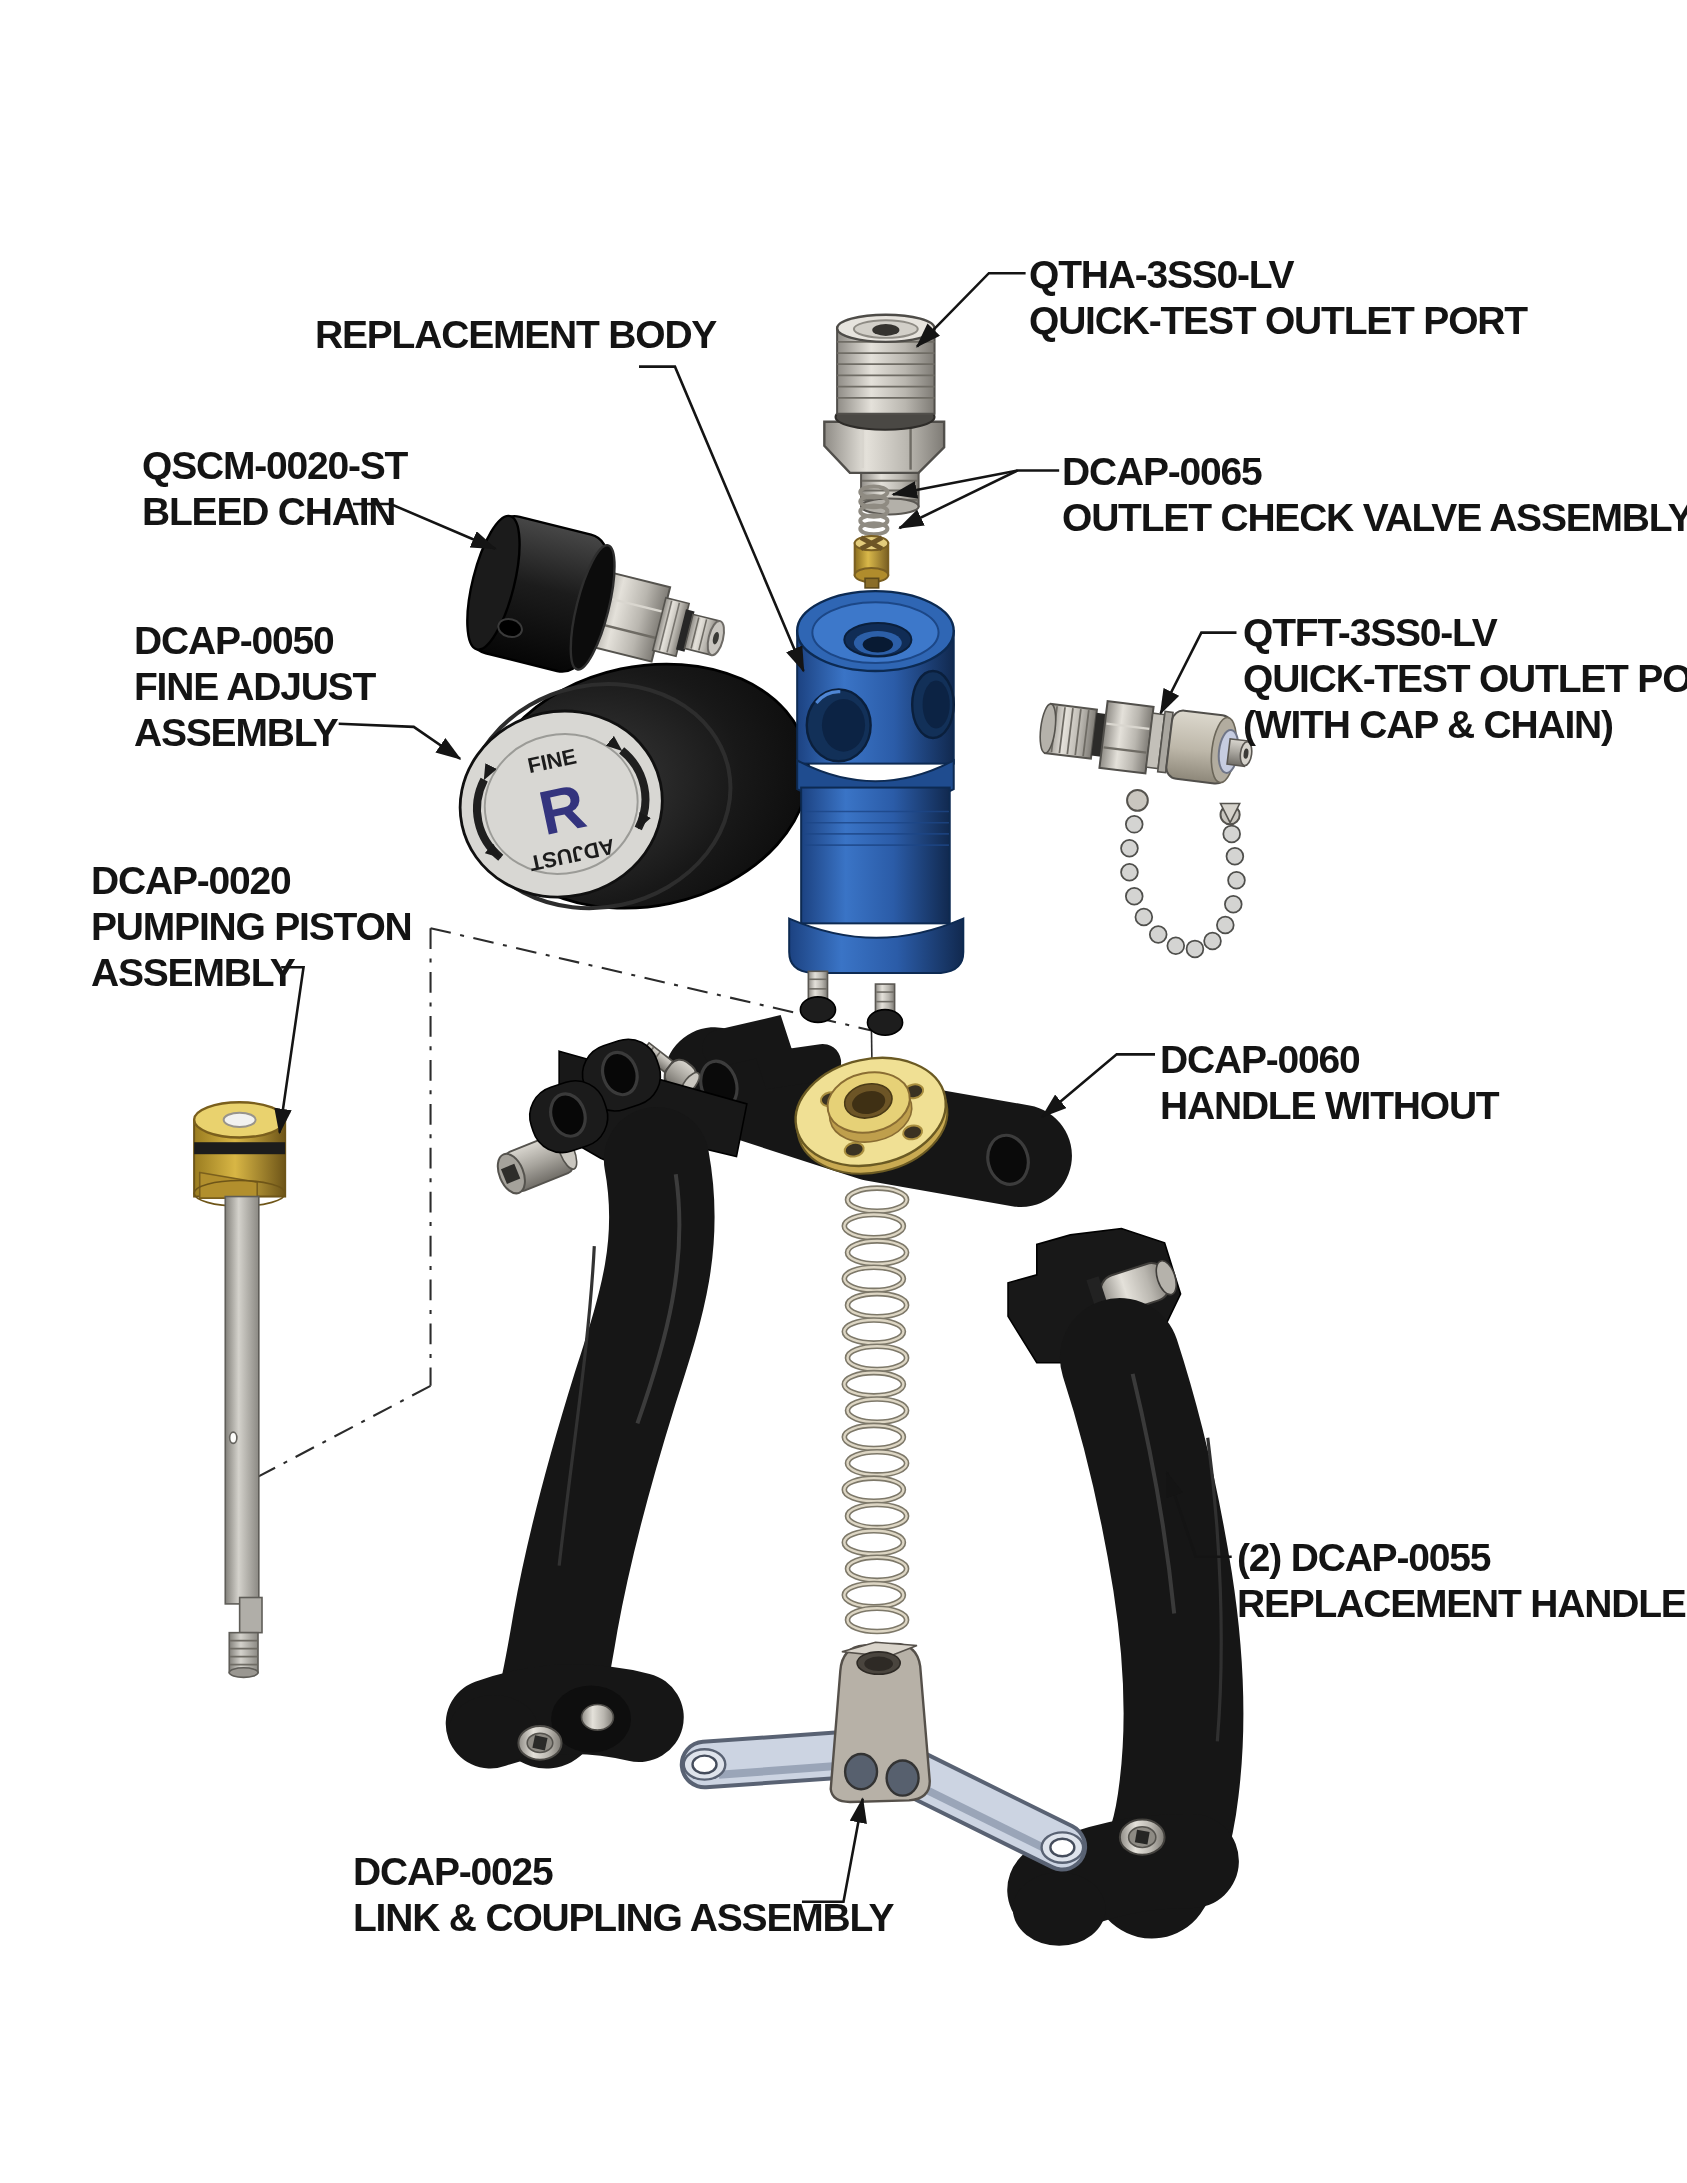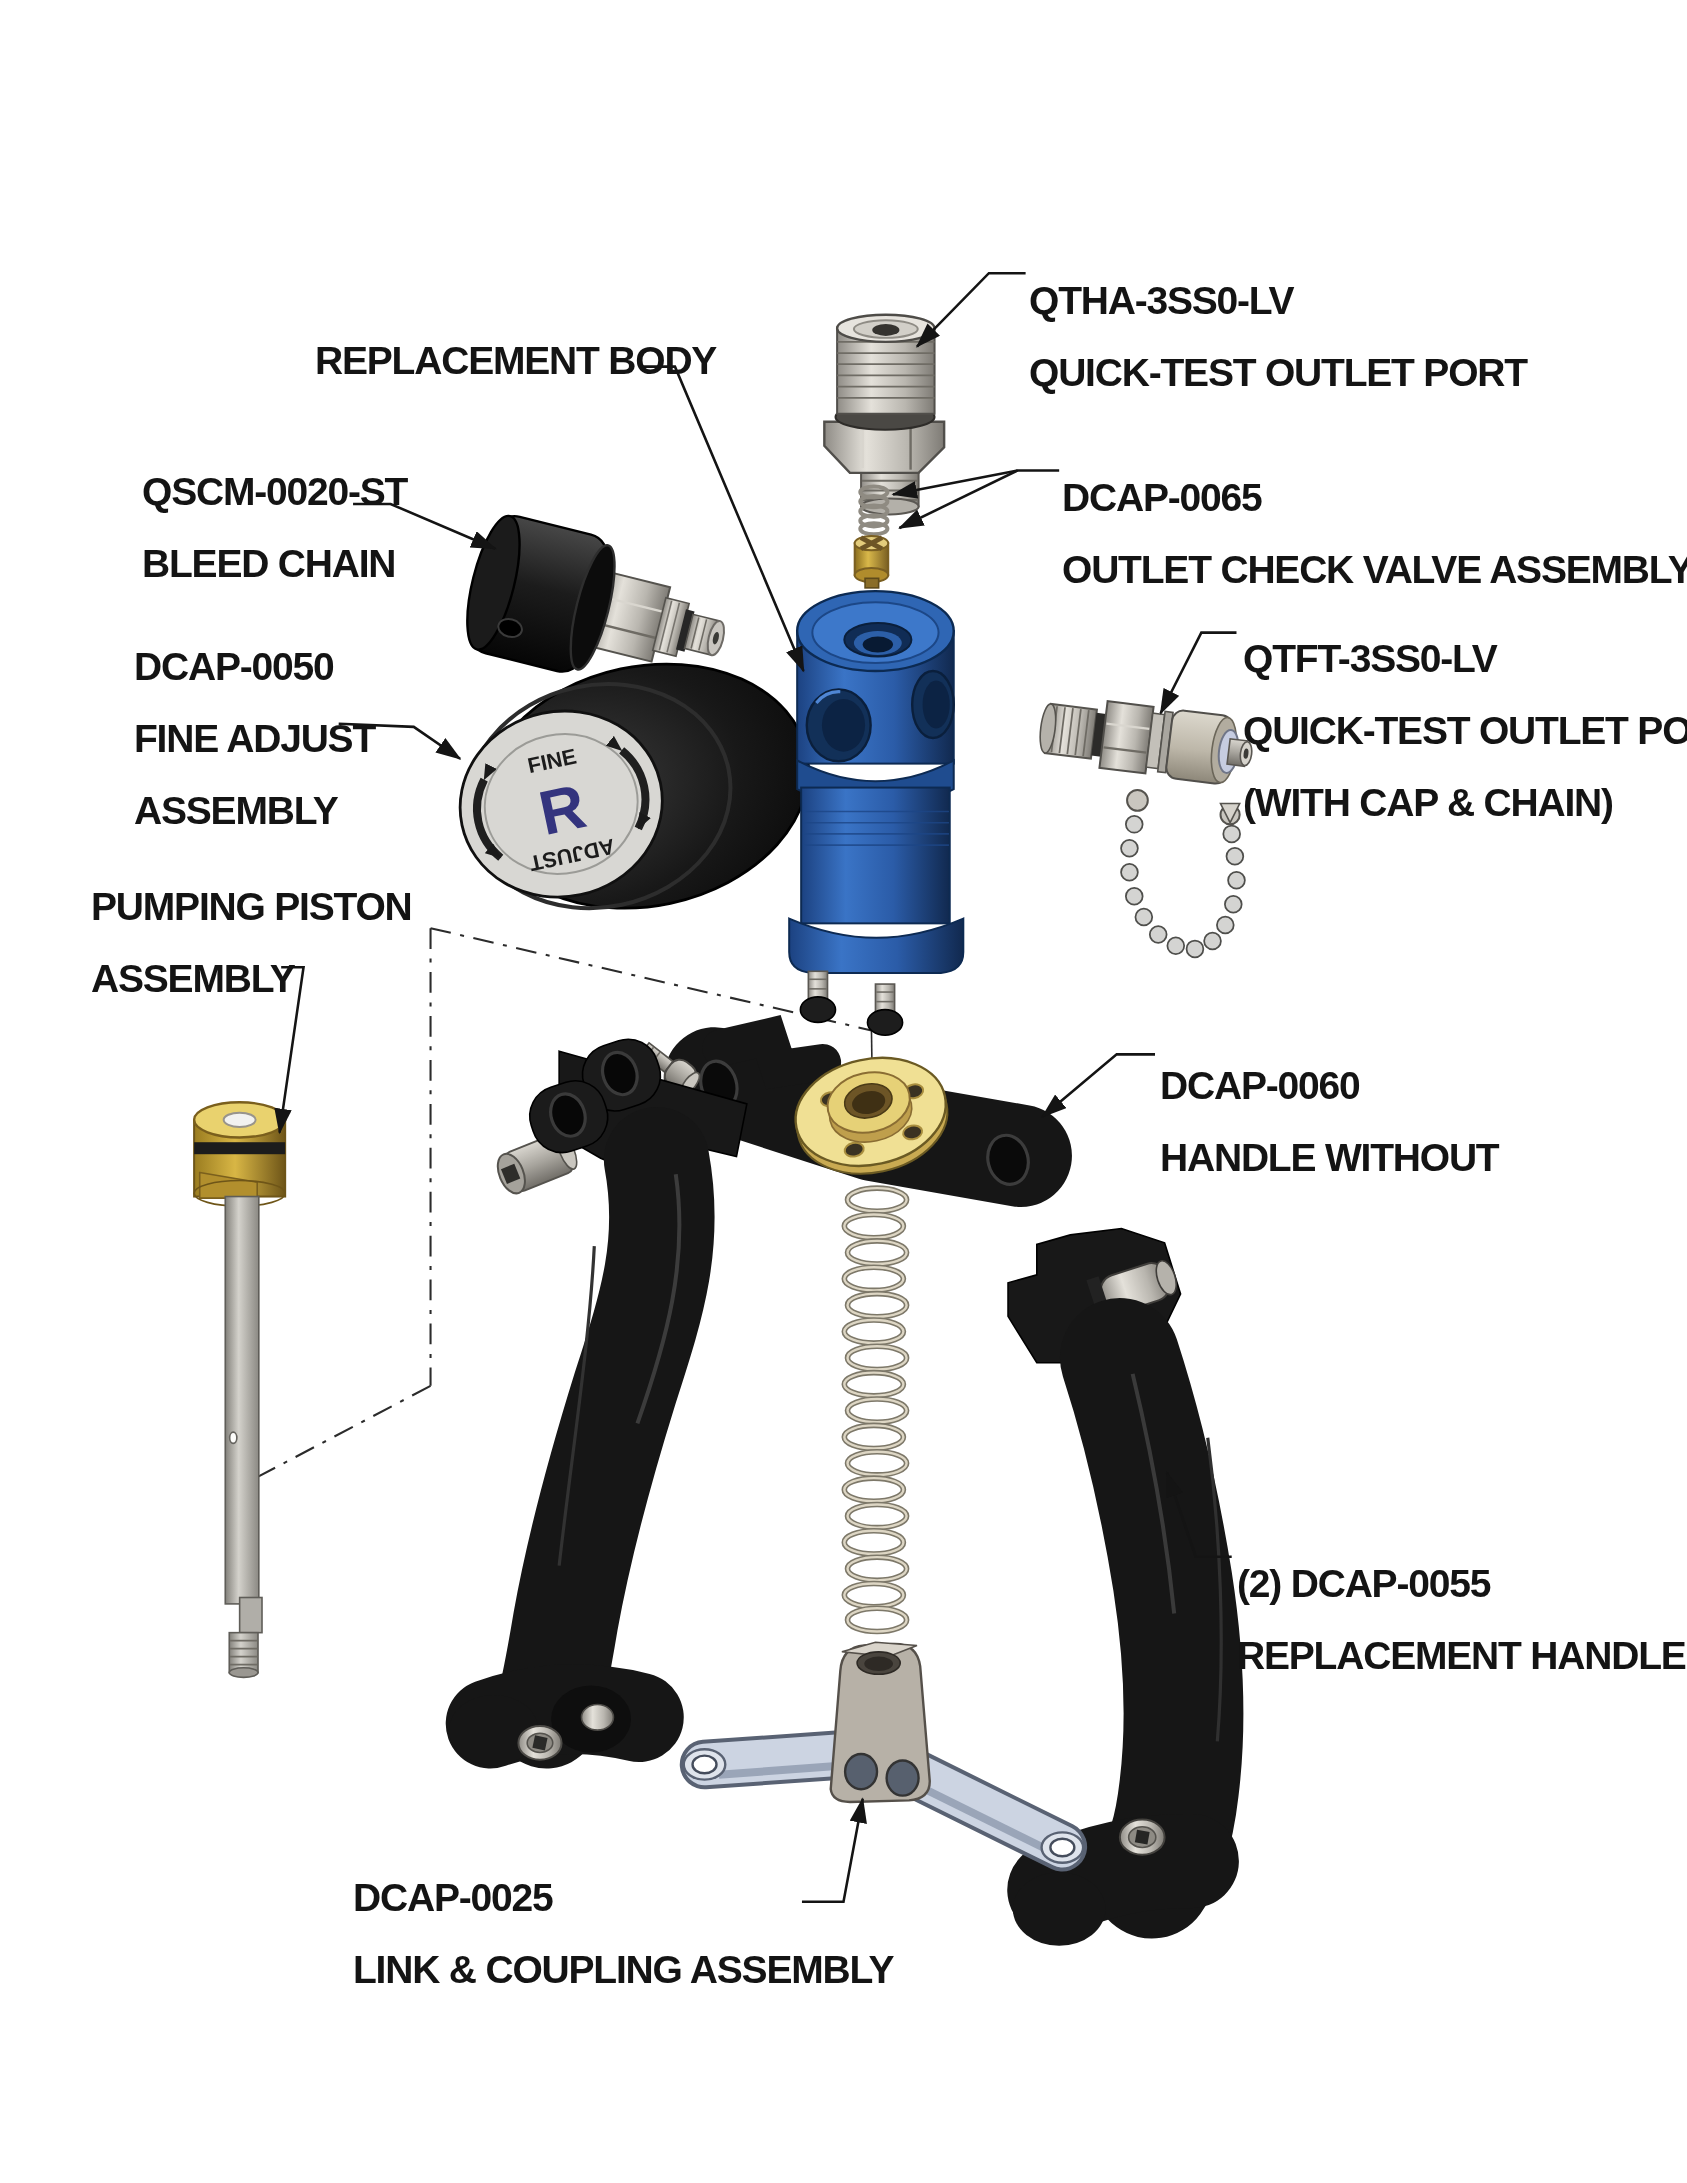--- a/index.html
+++ b/index.html
@@ -1,21 +1,21 @@
 <!DOCTYPE html>
 <html style="font-size:12.8px"><head>
 <meta charset="utf-8">
 <style>
   html,body{margin:0;padding:0;background:#ffffff;}
   .stage{position:relative;width:1687px;height:2183px;background:#ffffff;
          font-family:"Liberation Sans",sans-serif;overflow:hidden;}
   .stage svg{position:absolute;left:0;top:0;}
   .lbl{position:absolute;font-weight:bold;font-size:39px;line-height:46px;
        letter-spacing:-1.2px;color:#141414;white-space:nowrap;}
-  .lbl div{height:46px;margin-top:26px;}
+  .lbl div{height:46px;}
 </style>
 </head>
 <body>
 
 <div class="stage">
 
 <svg width="1687" height="2183" viewBox="0 0 2112 2733">
   <defs>
     <linearGradient id="metalV" x1="0" y1="0" x2="1" y2="0">
       <stop offset="0" stop-color="#8f8c86"></stop>
@@ -418,20 +418,21 @@
   <div>(WITH CAP &amp; CHAIN)</div>
 </div>
 
 <div class="lbl" style="left:134px;top:618px">
   <div>DCAP-0050</div>
   <div>FINE ADJUST</div>
   <div>ASSEMBLY</div>
 </div>
 
 <div class="lbl" style="left:91px;top:858px">
+  <div>DCAP-0020</div>
   <div>PUMPING PISTON</div>
   <div>ASSEMBLY</div>
 </div>
 
 <div class="lbl" style="left:1160px;top:1037px">
   <div>DCAP-0060</div>
   <div>HANDLE WITHOUT</div>
 </div>
 
 <div class="lbl" style="left:1237px;top:1535px">

